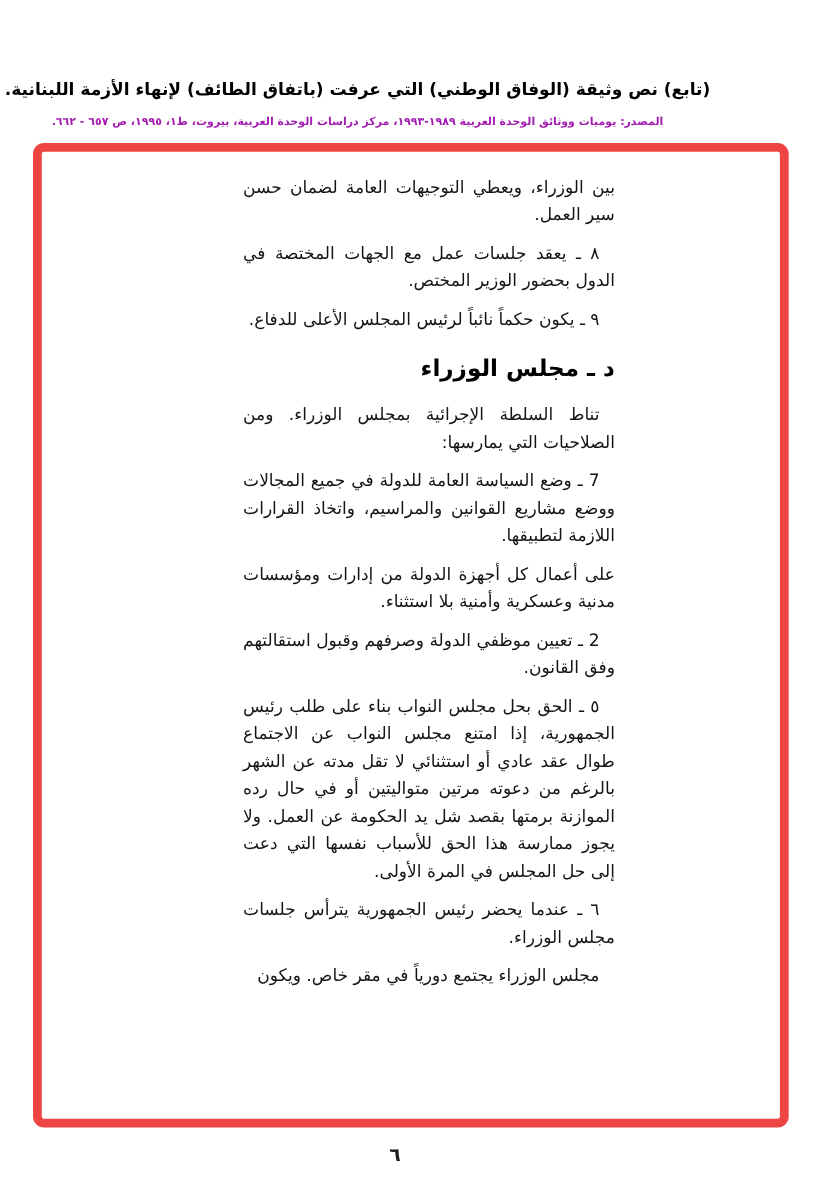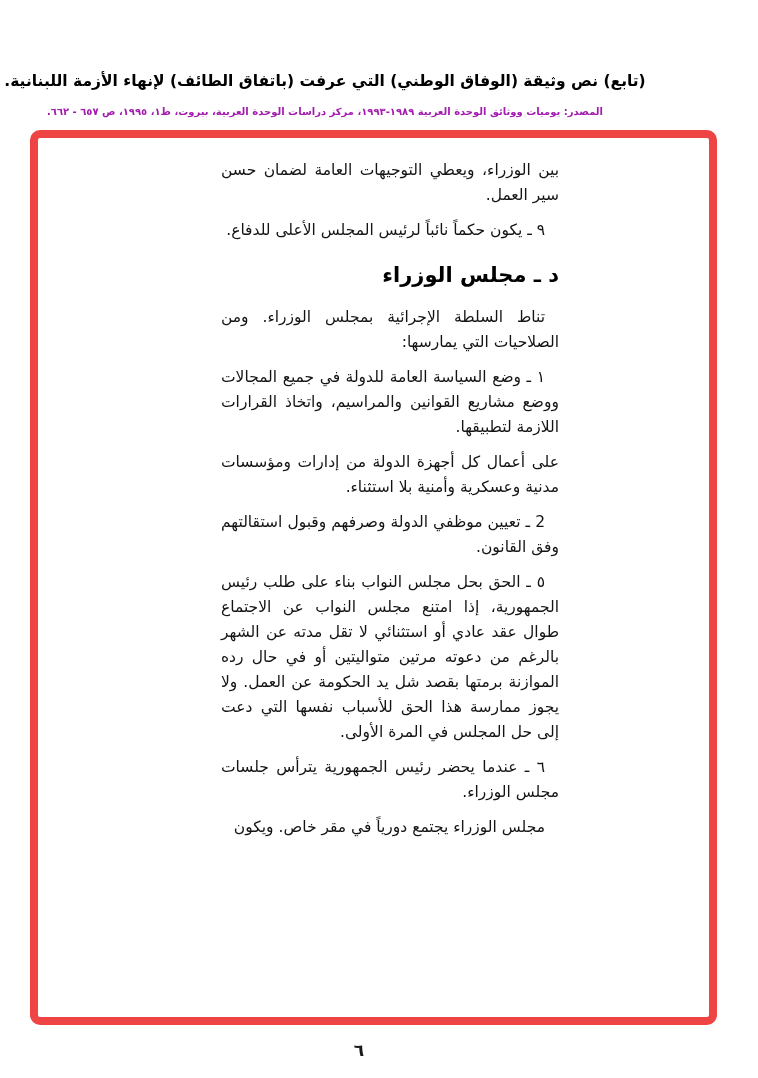--- a/index.html
+++ b/index.html
@@ -95,26 +95,27 @@
 <body>
 
 <div class="page-header">
   <div class="header-title">(تابع) نص وثيقة (الوفاق الوطني) التي عرفت (باتفاق الطائف) لإنهاء الأزمة اللبنانية.</div>
   <div class="header-source">المصدر: يوميات ووثائق الوحدة العربية ١٩٨٩-١٩٩٣، مركز دراسات الوحدة العربية، بيروت، ط١، ١٩٩٥، ص ٦٥٧ - ٦٦٢.</div>
 </div>
 
 <div class="doc-frame">
   <div class="doc-text">
     <p class="para">بين الوزراء، ويعطي التوجيهات العامة لضمان حسن سير العمل.</p>
+    <p class="para indent">٨ ـ يعقد جلسات عمل مع الجهات المختصة في الدول بحضور الوزير المختص.</p>
     <p class="para indent">٩ ـ يكون حكماً نائباً لرئيس المجلس الأعلى للدفاع.</p>
 
     <h2 class="section-heading">د ـ مجلس الوزراء</h2>
 
     <p class="para indent">تناط السلطة الإجرائية بمجلس الوزراء. ومن الصلاحيات التي يمارسها:</p>
-    <p class="para indent">١ ـ وضع السياسة العامة للدولة في جميع المجالات ووضع مشاريع القوانين والمراسيم، واتخاذ القرارات اللازمة لتطبيقها.</p>
+    <p class="para indent">7 ـ وضع السياسة العامة للدولة في جميع المجالات ووضع مشاريع القوانين والمراسيم، واتخاذ القرارات اللازمة لتطبيقها.</p>
     <p class="para">على أعمال كل أجهزة الدولة من إدارات ومؤسسات مدنية وعسكرية وأمنية بلا استثناء.</p>
     <p class="para indent">2 ـ تعيين موظفي الدولة وصرفهم وقبول استقالتهم وفق القانون.</p>
     <p class="para indent">٥ ـ الحق بحل مجلس النواب بناء على طلب رئيس الجمهورية، إذا امتنع مجلس النواب عن الاجتماع طوال عقد عادي أو استثنائي لا تقل مدته عن الشهر بالرغم من دعوته مرتين متواليتين أو في حال رده الموازنة برمتها بقصد شل يد الحكومة عن العمل. ولا يجوز ممارسة هذا الحق للأسباب نفسها التي دعت إلى حل المجلس في المرة الأولى.</p>
     <p class="para indent">٦ ـ عندما يحضر رئيس الجمهورية يترأس جلسات مجلس الوزراء.</p>
     <p class="para indent">مجلس الوزراء يجتمع دورياً في مقر خاص. ويكون</p>
   </div>
 </div>
 
 <div class="page-number">٦</div>
 

